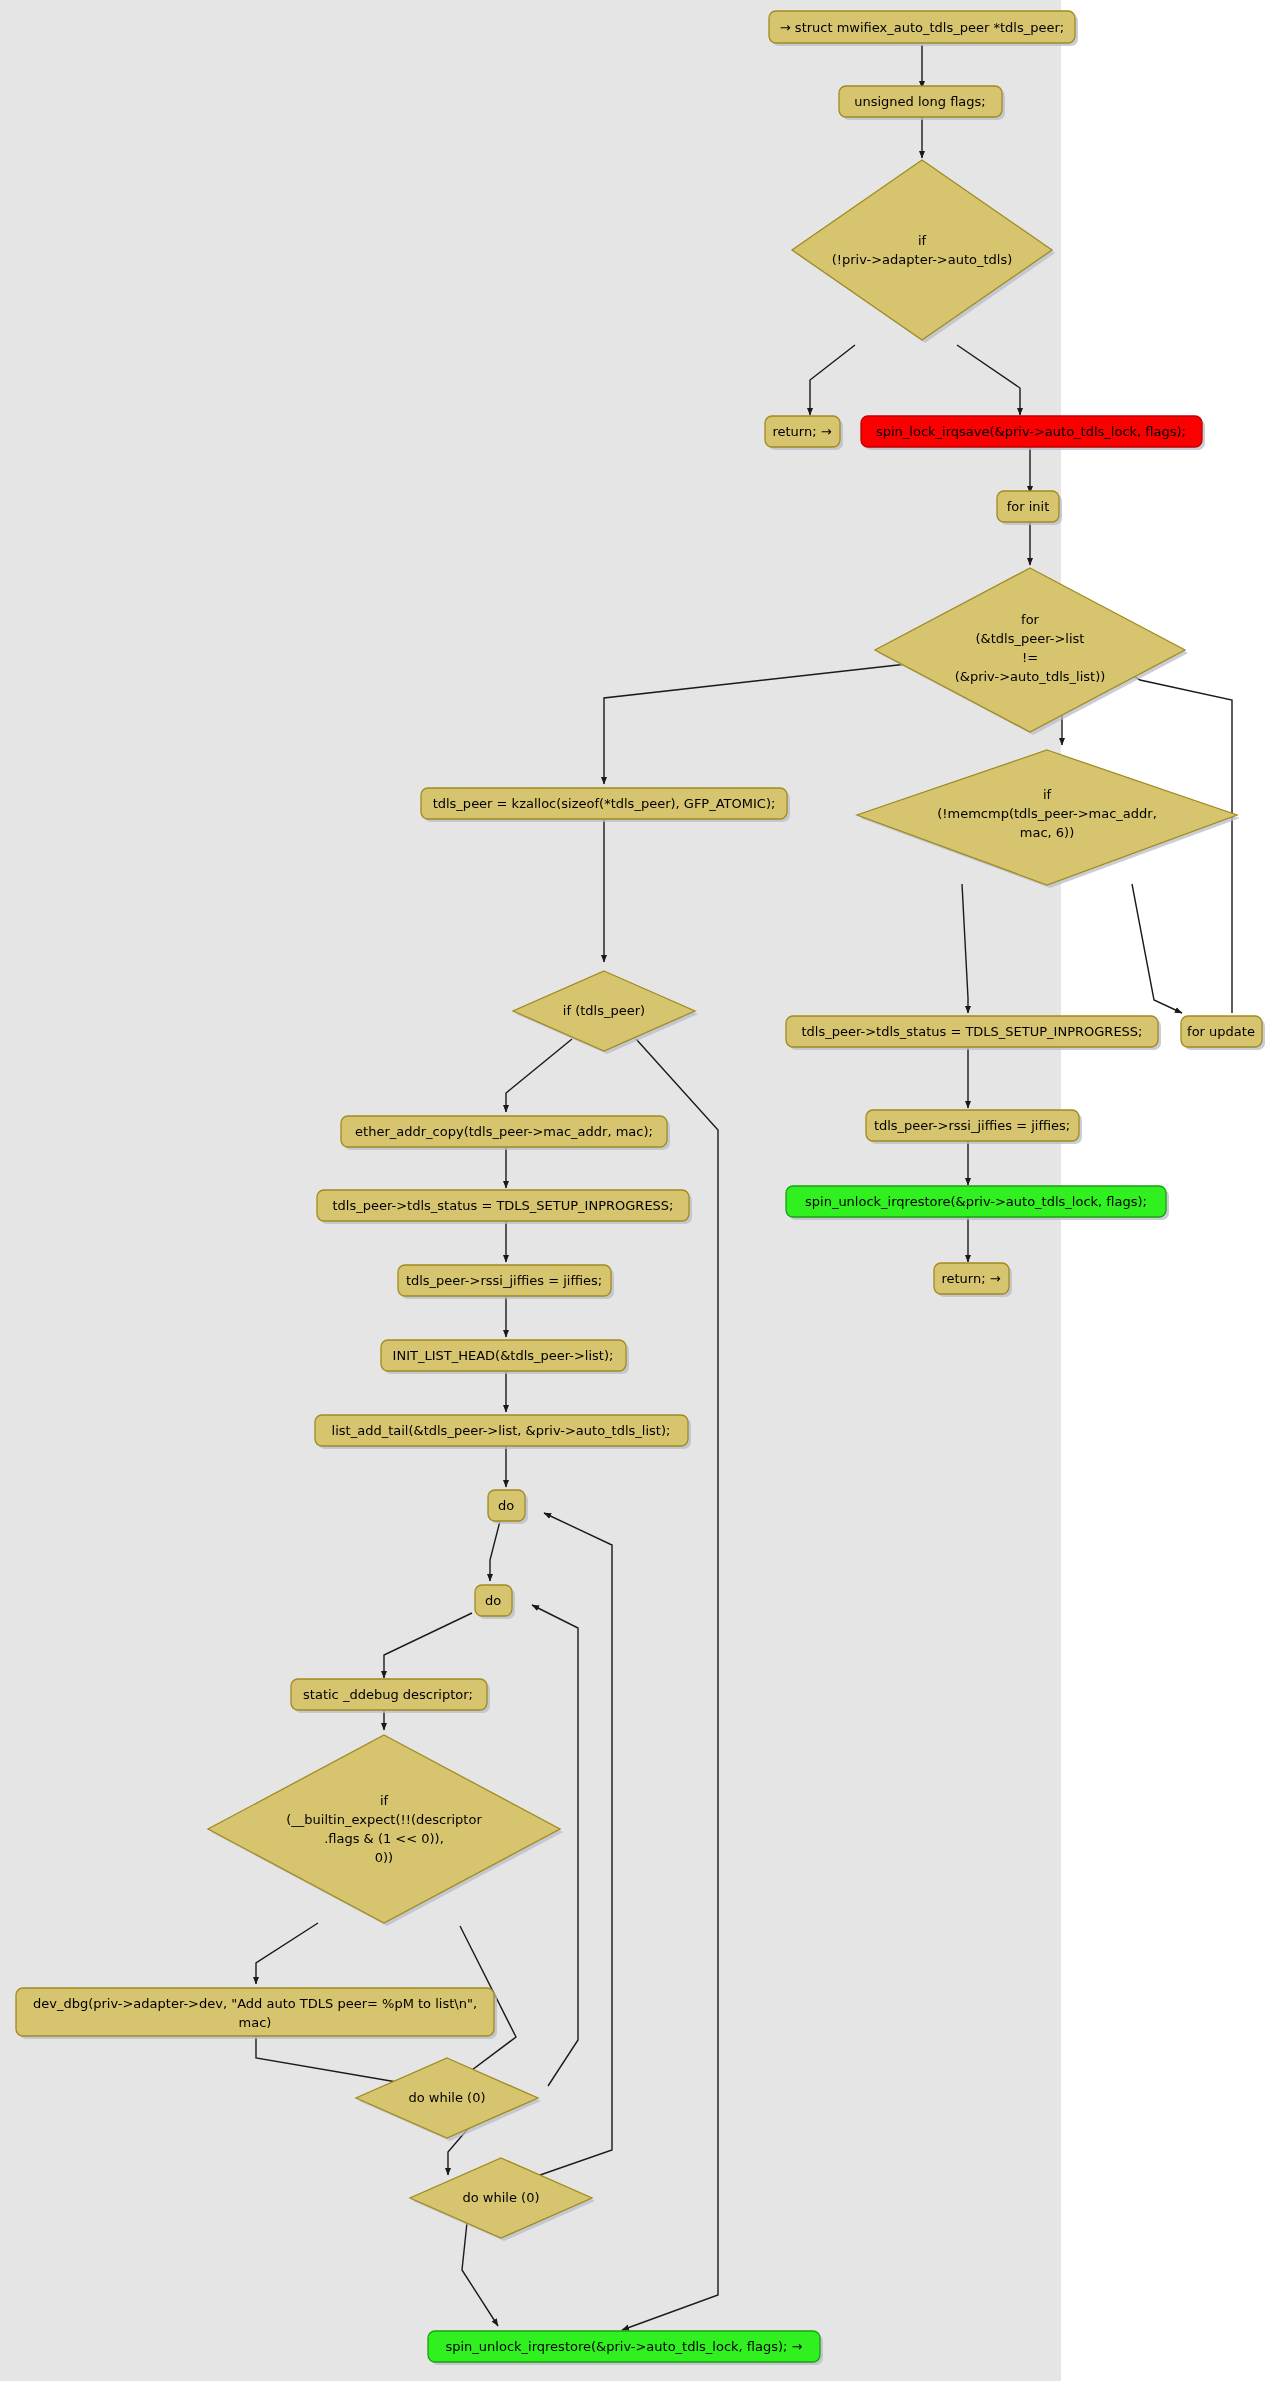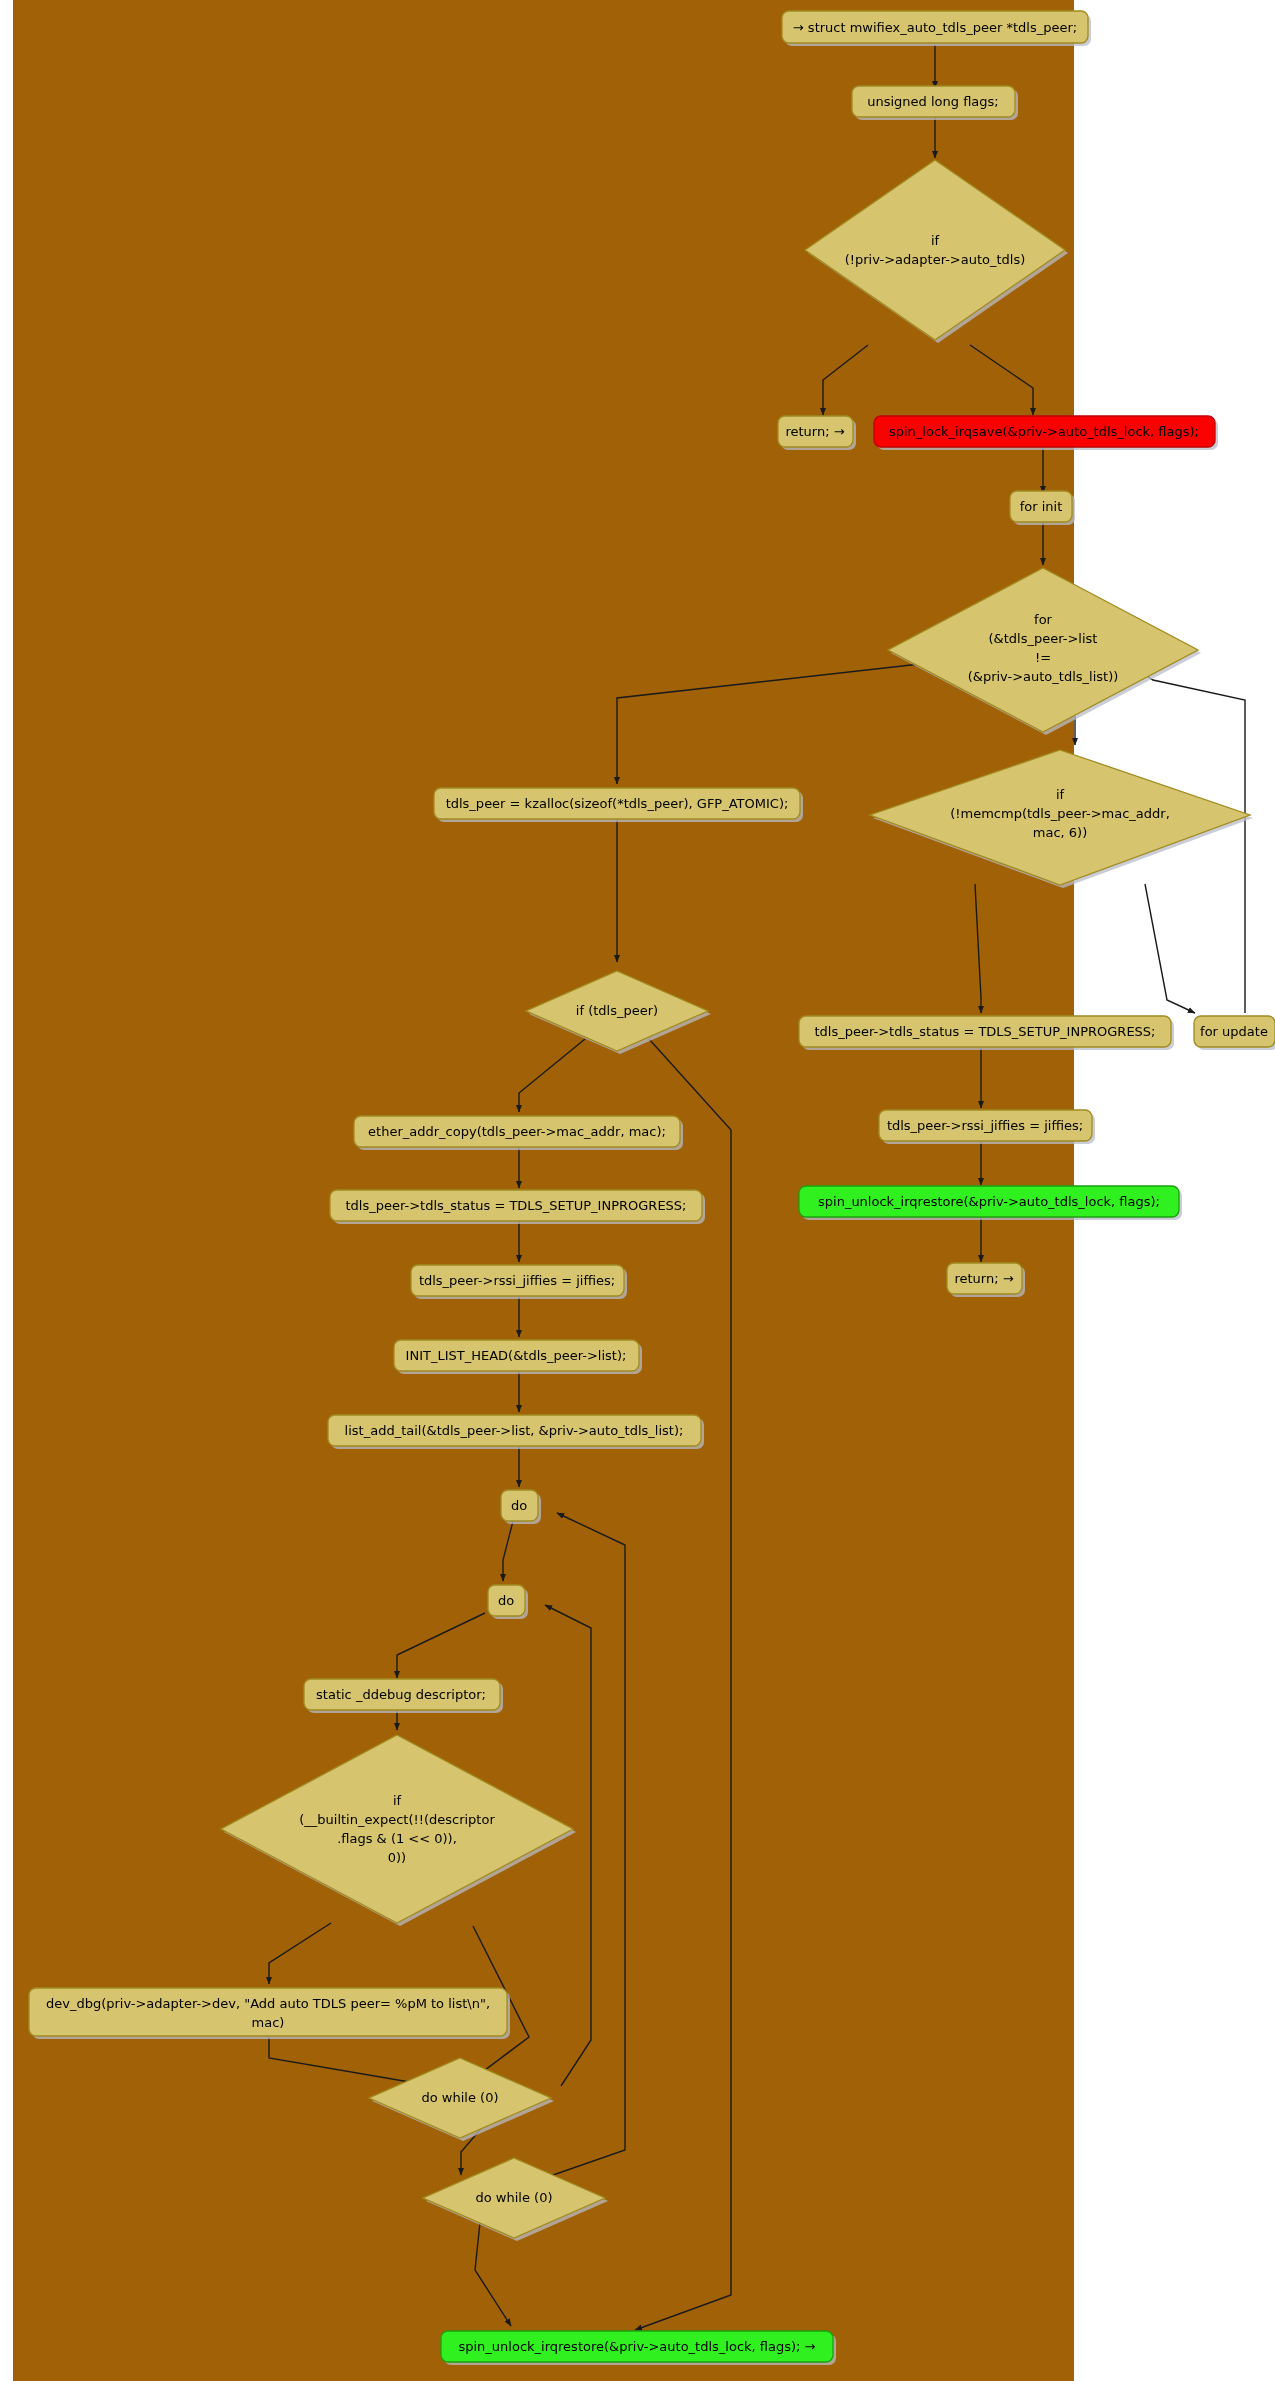--- a/index.html
+++ b/index.html
@@ -10,22 +10,21 @@
   body {
     width: 1275px;
     height: 2381px;
     font-family: "DejaVu Sans", sans-serif;
     overflow: hidden;
   }
   #flowchart-root {
     position: relative;
     width: 1061px;
     height: 2381px;
-    background: #a16207;
-    margin-left: 13px;
+    background: #e5e5e5;
   }
   svg#flow-svg {
     position: absolute;
     top: 0;
     left: 0;
     width: 1275px;
     height: 2381px;
     display: block;
   }
   .node-text {

